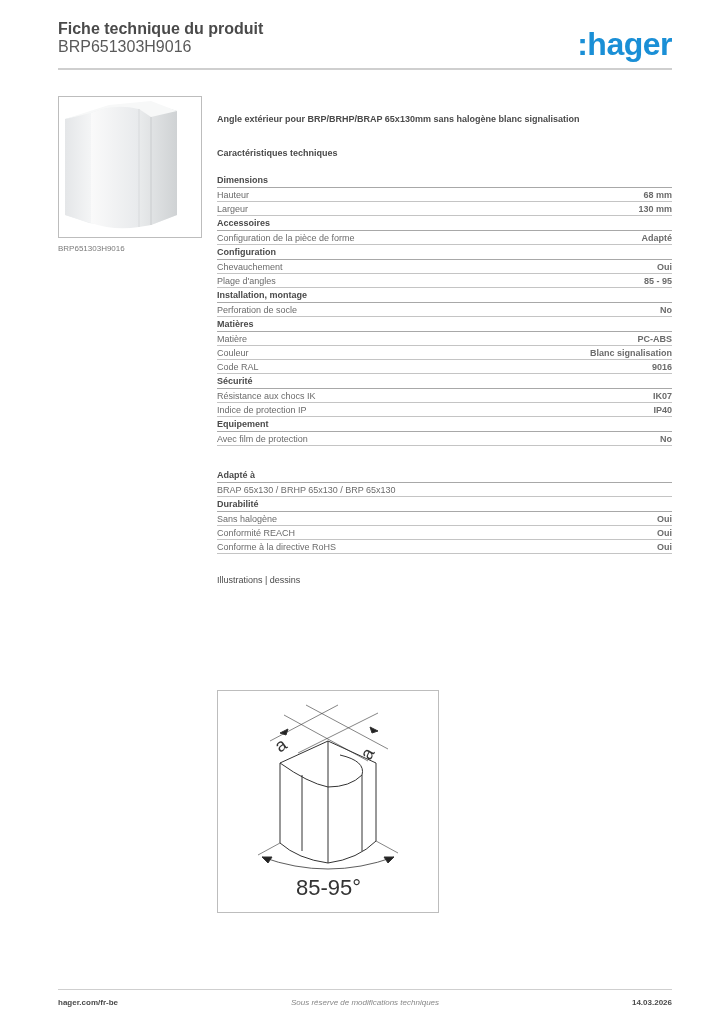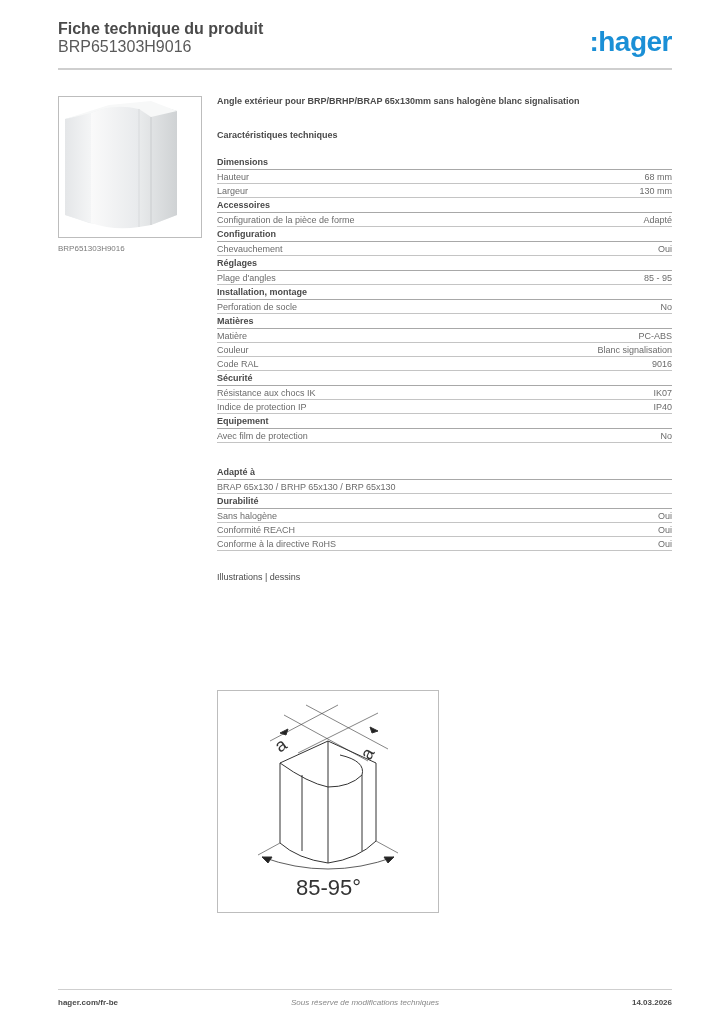--- a/index.html
+++ b/index.html
@@ -1,32 +1,32 @@
 <!DOCTYPE html>
 <html><head>
 <meta charset="utf-8">
 <style>
   html, body { margin: 0; padding: 0; background: #ffffff; }
   body { width: 724px; height: 1024px; position: relative; overflow: hidden; font-family: "Liberation Sans", sans-serif; color: #444; }
   .header { position: absolute; left: 58px; top: 20px; width: 614px; }
   .title { font-size: 16px; font-weight: bold; color: #4a4a4a; line-height: 18px; }
   .subtitle { font-size: 16px; color: #5a5a5a; line-height: 18px; }
-  .logo { position: absolute; right: 0; top: 6px; font-size: 28px; font-weight: bold; color: #1a8fd6; letter-spacing: -0.5px; }
+  .logo { position: absolute; right: 0; top: 6px; font-size: 32px; font-weight: bold; color: #1a8fd6; letter-spacing: -0.5px; }
   .header-rule { position: absolute; left: 58px; top: 68px; width: 614px; height: 2px; background: #cfcfcf; }
 
   .product-photo { position: absolute; left: 58px; top: 96px; width: 144px; height: 142px; border: 1px solid #bdbdbd; box-sizing: border-box; background: #fff; }
   .product-caption { position: absolute; left: 58px; top: 244px; font-size: 8px; color: #7a7a7a; }
 
-  .main { position: absolute; left: 217px; top: 95px; width: 455px; }
+  .main { position: absolute; left: 217px; top: 113px; width: 455px; }
   .desc { font-size: 9px; font-weight: bold; color: #4a4a4a; height: 12px; line-height: 12px; }
   .spec-title { font-size: 9px; font-weight: bold; color: #4a4a4a; margin-top: 22px; height: 12px; line-height: 12px; }
   .section { margin-top: 0; }
   .section-head { font-size: 9px; font-weight: bold; color: #4a4a4a; height: 14px; line-height: 14px; border-bottom: 1.5px solid #a8a8a8; }
   .row { display: flex; justify-content: space-between; font-size: 9px; color: #6b6b6b; height: 13px; line-height: 14px; border-bottom: 1.5px solid #c4c4c4; }
-  .row .val { text-align: right; }
+  .row .val { text-align: right; font-weight: bold; }
   .gap-lg { margin-top: 22px; }
   .illus-title { font-size: 9px; font-weight: normal; color: #4a4a4a; margin-top: 20px; height: 12px; line-height: 12px; }
   .illus-box { position: absolute; left: 217px; top: 690px; width: 222px; height: 223px; border: 1px solid #bdbdbd; box-sizing: border-box; background: #fff; }
 
   .footer-rule { position: absolute; left: 58px; top: 989px; width: 614px; height: 1px; background: #cfcfcf; }
   .footer { position: absolute; left: 58px; top: 998px; width: 614px; font-size: 8px; display: flex; justify-content: space-between; }
   .footer .site { font-weight: bold; color: #4a4a4a; width: 200px; }
   .footer .note { color: #888; text-align: center; flex: 1; font-style: italic; }
   .footer .date { font-weight: bold; color: #4a4a4a; width: 200px; text-align: right; }
 </style>
@@ -93,21 +93,20 @@
 
   <div class="section">
     <div class="section-head">Configuration</div>
     <div class="row">
         <span>Chevauchement</span>
         <span class="val">Oui</span>
       </div>
   </div>
 
   <div class="section">
-    <div class="section-head">Réglages</div>
     <div class="row">
         <span>Plage d'angles</span>
         <span class="val">85 - 95</span>
       </div>
   </div>
 
   <div class="section">
     <div class="section-head">Installation, montage</div>
     <div class="row">
         <span>Perforation de socle</span>

